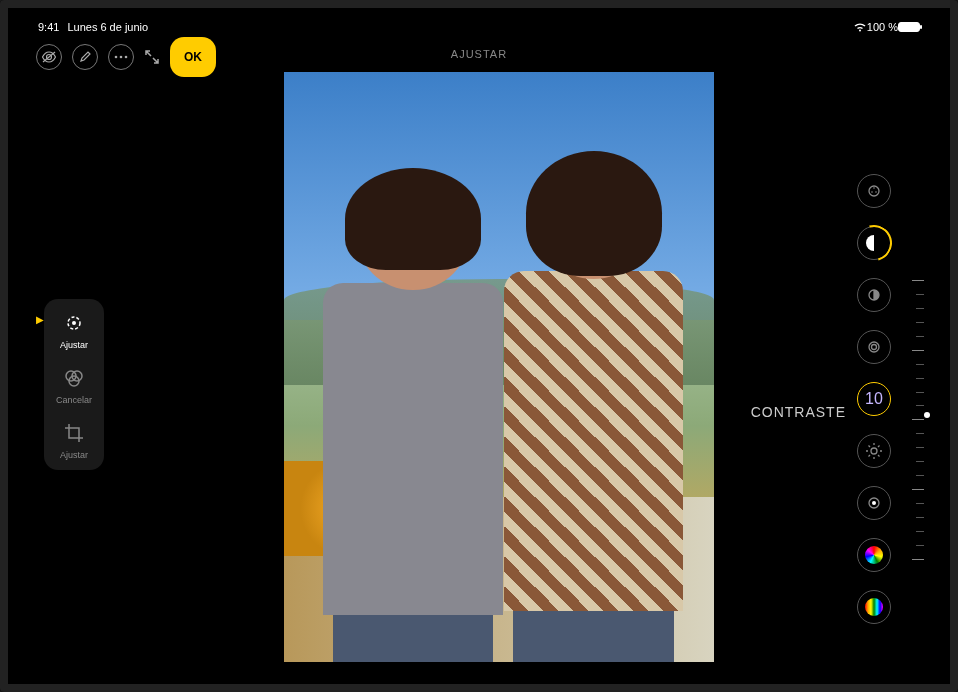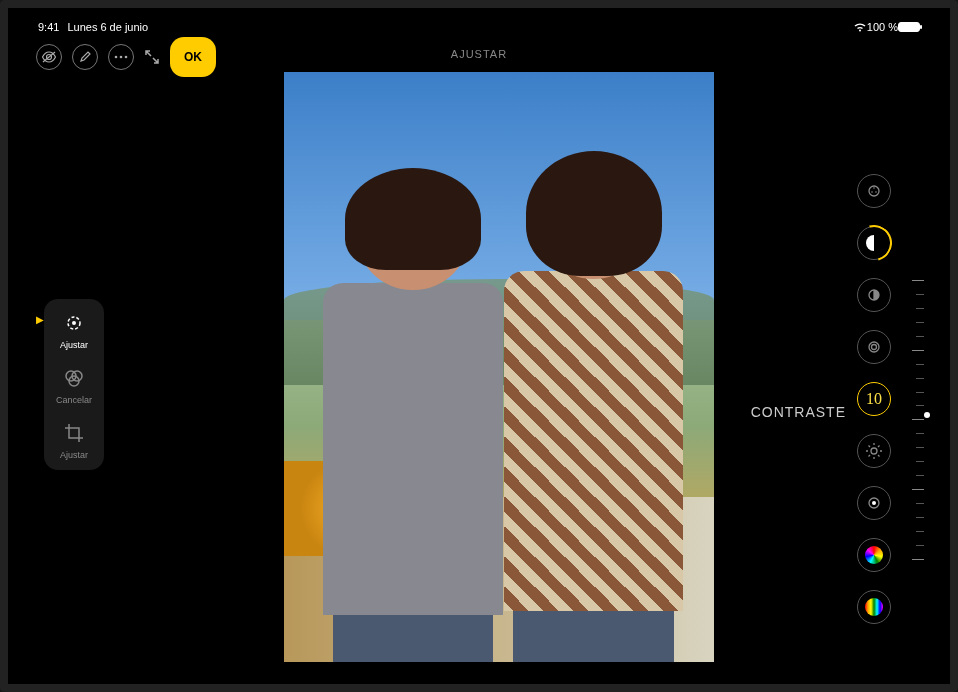--- a/index.html
+++ b/index.html
@@ -162,21 +162,21 @@
     }
     .adj-item {
       width: 34px; height: 34px;
       border: 1.5px solid #555;
       border-radius: 50%;
       display:flex; align-items:center; justify-content:center;
       cursor: pointer;
       color:#aaa;
       position: relative;
     }
-    .adj-item.selected { border-color: #ffcc00; color:#fde047;font-family:Liberation Serif, serif; }
+    .adj-item.selected { border-color: #ffcc00; color:#c4b5fd; }
     .adj-item.partial::before {
       content:''; position:absolute; inset:-2px; border-radius:50%;
       border: 2px solid transparent; border-top-color:#ffcc00; border-right-color:#ffcc00;
       transform: rotate(30deg);
     }
     .adj-label {
       position: absolute;
       right: 98px;
       top: 360px;
       color: #ccc;

